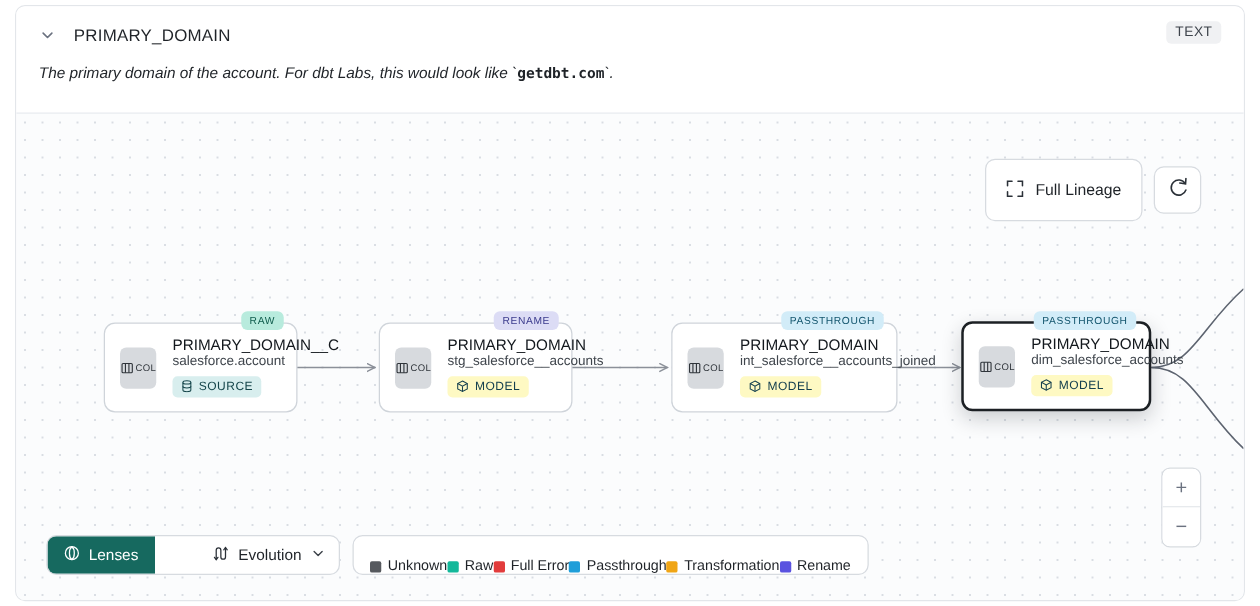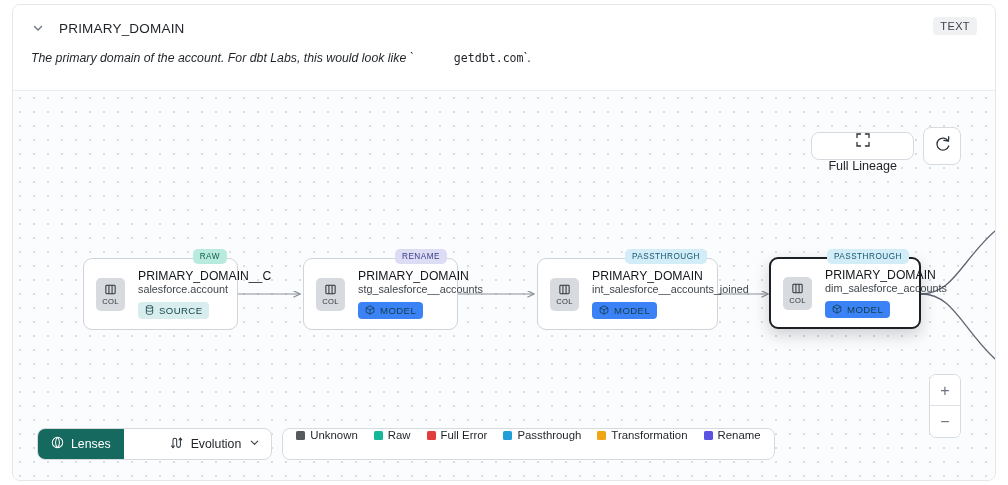--- a/index.html
+++ b/index.html
@@ -52,23 +52,22 @@
   .desc {
     margin-top: 12px;
     font-size: 12.3px;
     font-style: italic;
     color: #1f2328;
     line-height: 1.3;
   }
   .desc .code {
     font-family: "DejaVu Sans Mono", monospace;
     font-style: normal;
-    font-weight: normal;
+    font-weight: bold;
     font-size: 11.6px;
-    margin-left: 40px;
   }
   .inherited {
     margin-top: 9px;
     font-size: 12.1px;
     font-style: italic;
     color: #41474e;
   }
   .inherited a {
     color: #13766e;
     text-decoration: underline;
@@ -87,27 +86,26 @@
   }
   .edges { position: absolute; left: 0; top: 0; width: 982px; height: 392px; }
 
   
   .top-controls {
     position: absolute; right: 34px; top: 36px;
     display: flex; gap: 9px; align-items: center;
   }
   .btn-lineage {
     display: flex; align-items: center; gap: 9px;
-    height: 28px; padding: 0 16px;
+    height: 50px; padding: 0 16px;
     background: #ffffff;
     border: 1px solid #d7dbe0;
     border-radius: 8px;
     font-size: 12.6px; color: #1f2328;
     cursor: pointer;
-    flex-direction: column;
   }
   .btn-refresh {
     width: 38px; height: 38px;
     background: #ffffff;
     border: 1px solid #d7dbe0;
     border-radius: 8px;
     display: flex; align-items: center; justify-content: center;
     cursor: pointer;
   }
 
@@ -122,32 +120,32 @@
     height: 72px;
   }
   .node.selected {
     border: 2px solid #1c2024;
     box-shadow: 0 6px 16px rgba(20,25,35,0.20);
   }
   .col-chip {
     width: 29px; height: 33px;
     background: #d7dade;
     border-radius: 5px;
-    display: flex; flex-direction: column;
+    display: flex; flex-direction: row;
     align-items: center; justify-content: center;
     gap: 1px;
     flex: 0 0 auto;
   }
   .col-chip .lbl { font-size: 7.6px; color: #2f343a; letter-spacing: .3px; }
   .node-body { margin-left: 13px; }
   .node-name { font-size: 12.2px; color: #13181d; margin-bottom: 0; }
   .node-sub { font-size: 10.8px; color: #3f454c; margin-bottom: 6px; }
   .type-badge {
     display: inline-flex; align-items: center; gap: 5px;
-    background: #3b82f6;
+    background: #fef9c3;
     color: #15404f;
     font-size: 9.6px; letter-spacing: .4px;
     padding: 3px 7px;
     border-radius: 4px;
   }
   .type-badge.source { background: #d8eeee; color: #14454a; }
   .kind-badge {
     position: absolute;
     top: -10px;
     font-size: 8.2px;
@@ -193,21 +191,21 @@
     background: #16695f; color: #ffffff;
     padding: 0 13px; font-size: 12.3px;
     cursor: pointer;
   }
   .seg-evolution {
     display: flex; align-items: center; gap: 8px;
     padding: 0 11px; font-size: 12.3px; color: #1f2328;
     cursor: pointer;
   }
   .legend {
-    display: flex; align-items: flex-start; gap: 16px;
+    display: flex; align-items: flex-end; gap: 0;
     height: 32px; padding: 0 13px;
     background: #ffffff;
     border: 1px solid #d7dbe0;
     border-radius: 8px;
   }
   .legend-item { display: flex; align-items: center; gap: 5px; font-size: 11.4px; color: #1f2328; }
   .swatch { width: 9px; height: 9px; border-radius: 1.5px; flex: 0 0 auto; }
 </style>
 </head>
 <body>

